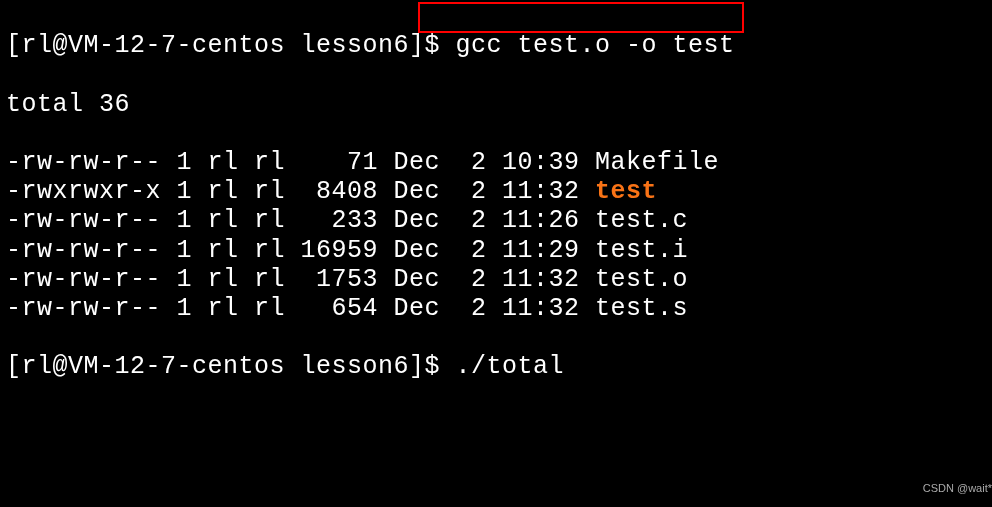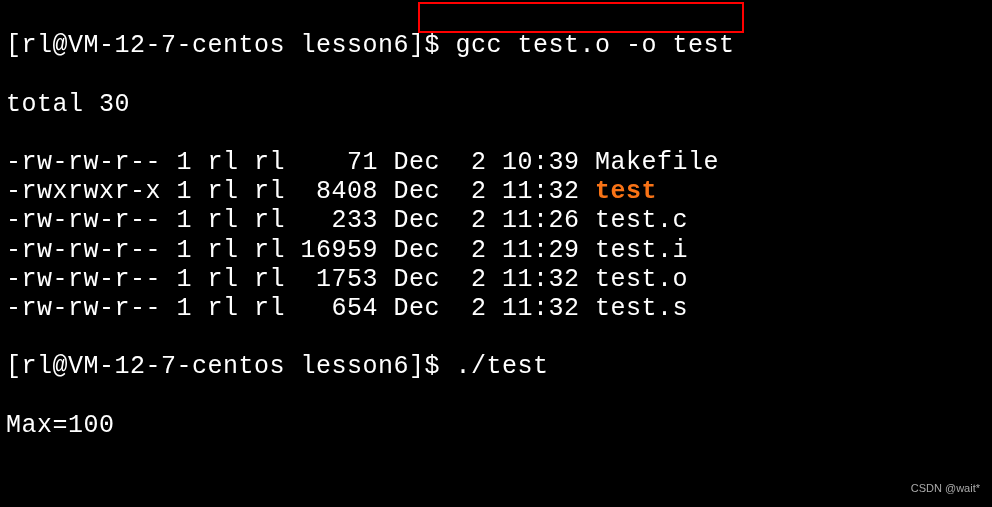--- a/index.html
+++ b/index.html
@@ -22,36 +22,35 @@
   .exec { color: #f97316; font-weight: bold; }
   .highlight-box {
     position: absolute;
     border: 2px solid #ff0000;
     background: transparent;
     pointer-events: none;
   }
   .watermark {
     position: absolute;
     bottom: 4px;
-    right: 12px;
+    right: 0;
     font-size: 11px;
     color: #aaaaaa;
     font-family: Arial, sans-serif;
     letter-spacing: 0;
   }
   .line { display: block; }
 </style>
 </head>
 <body>
 
 <div class="terminal">
 <span class="line"><span class="prompt">[rl@VM-12-7-centos lesson6]$ </span><span class="cmd">gcc test.o -o test</span></span>
-<span class="line">total 30</span>
+<span class="line">total 36</span>
 <span class="line">-rw-rw-r-- 1 rl rl    71 Dec  2 10:39 <span>Makefile</span></span><span class="line">-rwxrwxr-x 1 rl rl  8408 Dec  2 11:32 <span class="exec">test</span></span><span class="line">-rw-rw-r-- 1 rl rl   233 Dec  2 11:26 <span>test.c</span></span><span class="line">-rw-rw-r-- 1 rl rl 16959 Dec  2 11:29 <span>test.i</span></span><span class="line">-rw-rw-r-- 1 rl rl  1753 Dec  2 11:32 <span>test.o</span></span><span class="line">-rw-rw-r-- 1 rl rl   654 Dec  2 11:32 <span>test.s</span></span>
-<span class="line"><span class="prompt">[rl@VM-12-7-centos lesson6]$ </span><span class="cmd">./test</span></span>
-<span class="line">Max=100</span>
+<span class="line"><span class="prompt">[rl@VM-12-7-centos lesson6]$ </span><span class="cmd">./total</span></span>
 
 
 
 </div>
 
 <div class="highlight-box" style="left: 418px; top: 2px; width: 326px; height: 31px;"></div>
 <div class="watermark">CSDN @wait*</div>
 
 </body></html>

